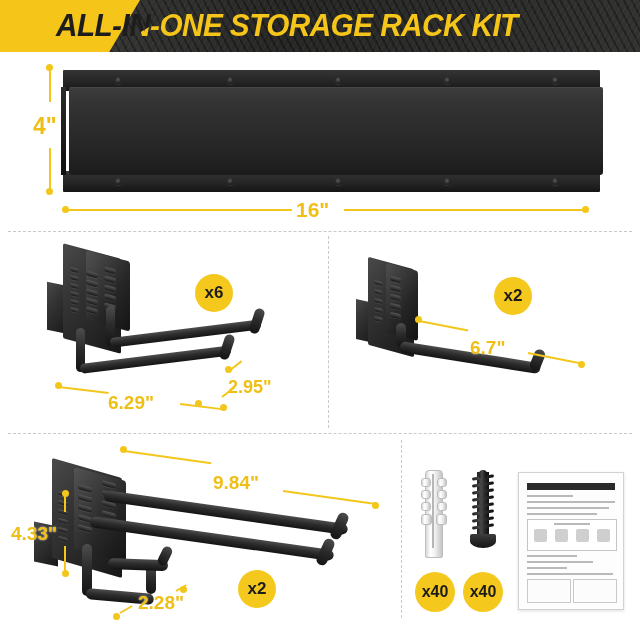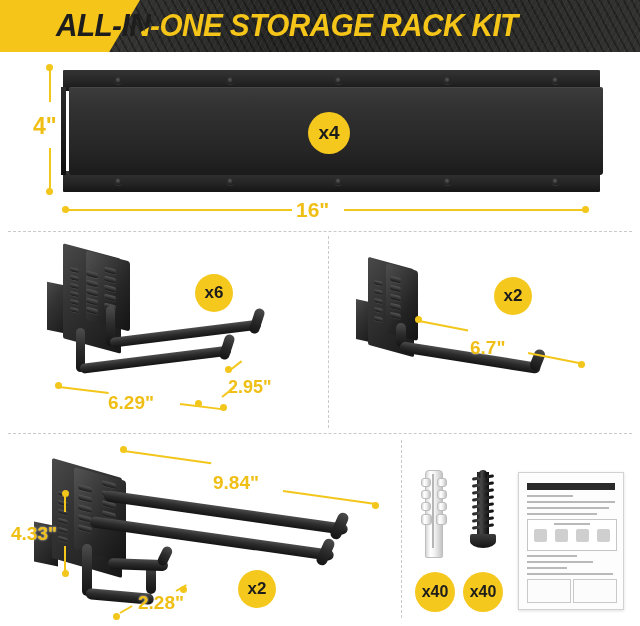--- a/index.html
+++ b/index.html
@@ -186,23 +186,20 @@
     <div class="rail-hole" style="left:52px;top:108px;"></div>
     <div class="rail-hole" style="left:164px;top:108px;"></div>
     <div class="rail-hole" style="left:272px;top:108px;"></div>
     <div class="rail-hole" style="left:381px;top:108px;"></div>
     <div class="rail-hole" style="left:489px;top:108px;"></div>
 
     <div class="rail-face" style="top:17px;height:88px;"></div>
     <div class="rail-endcap" style="left:-2px;top:17px;height:88px;"></div>
   </div>
 
-  <div class="badge" style="left:308px;top:112px;width:42px;height:42px;font-size:19px;">
-    <span>x4</span>
-  </div>
 
   <div class="dim-dot" style="left:46px;top:64px;"></div>
   <div class="dim-line" style="left:49px;top:68px;width:2px;height:34px;"></div>
   <div class="dim-label" style="left:33px;top:113px;font-size:23px;">4"</div>
   <div class="dim-line" style="left:49px;top:148px;width:2px;height:42px;"></div>
   <div class="dim-dot" style="left:46px;top:188px;"></div>
 
   <div class="dim-dot" style="left:62px;top:206px;"></div>
   <div class="dim-line" style="left:67px;top:209px;width:225px;height:2px;"></div>
   <div class="dim-label" style="left:296px;top:198px;font-size:21px;">16"</div>

